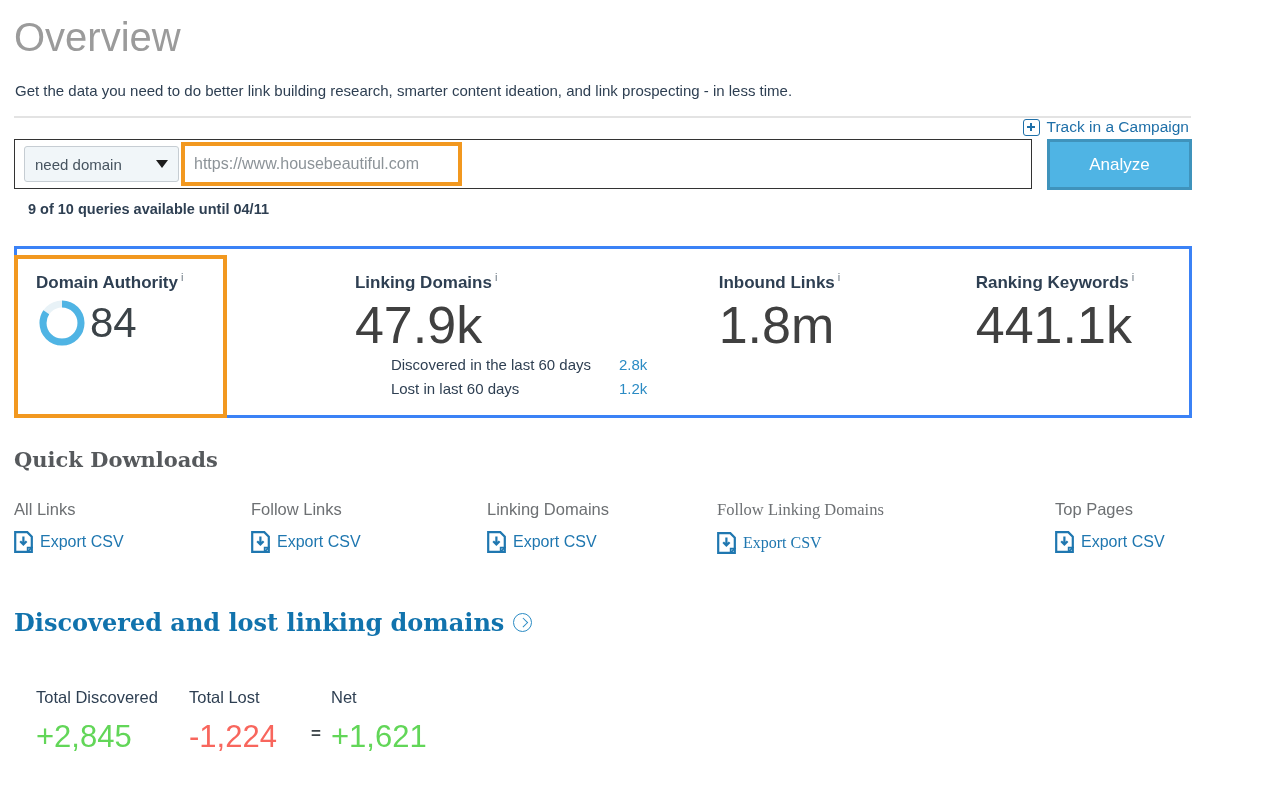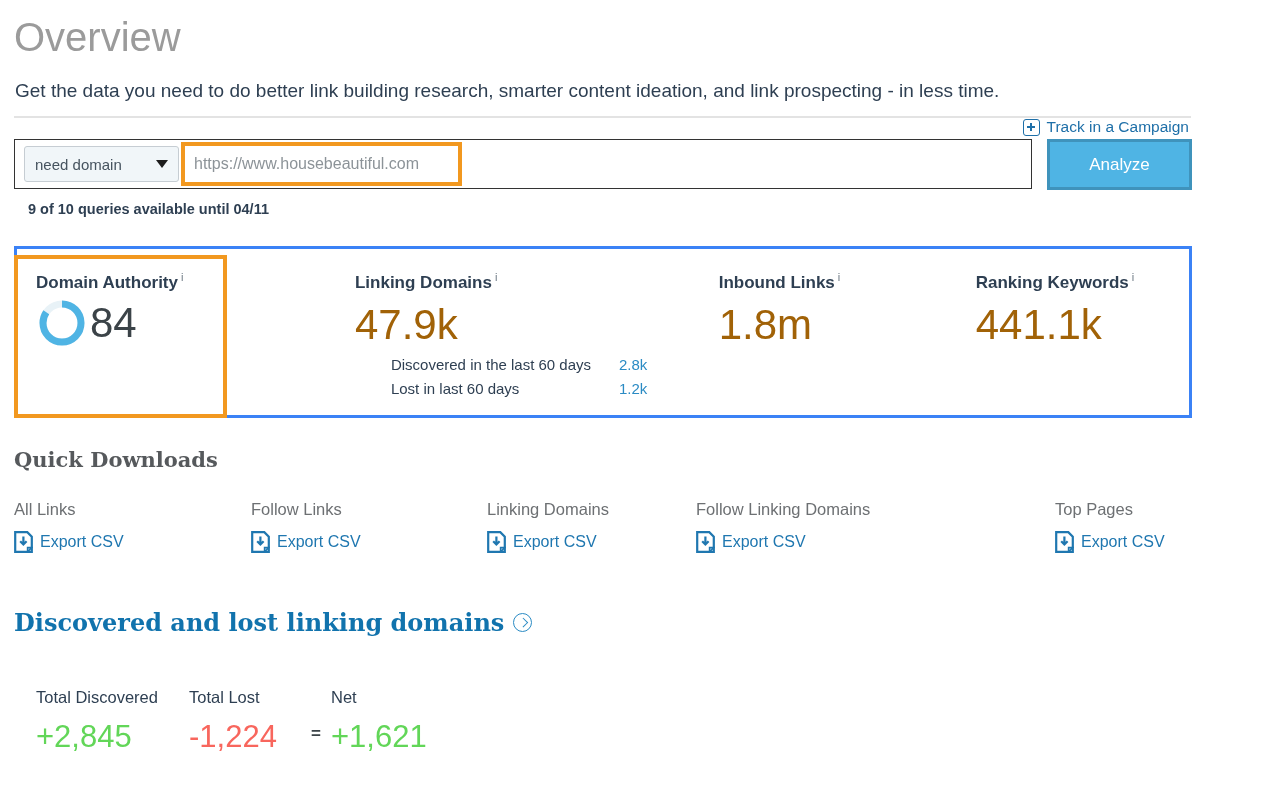--- a/index.html
+++ b/index.html
@@ -17,21 +17,21 @@
   .page-title {
     position: absolute; left: 14px; top: 14px;
     font-size: 40px; line-height: 46px;
     font-weight: 400;
     color: #9b9b9b;
     letter-spacing: 0px;
     font-family: "Liberation Sans", sans-serif;
   }
   .subtitle {
     position: absolute; left: 15px; top: 81px;
-    font-size: 19px; line-height: 20px;
+    font-size: 15px; line-height: 20px;
     color: #2e3f52;
   }
   .track-link {
     position: absolute; right: 78px; top: 81px;
     display: flex; align-items: center; gap: 7px;
     color: #1e6fa8; font-size: 15.5px; line-height: 20px;
     cursor: pointer; white-space: nowrap; margin-top: 36px;
   }
   .plus-box {
     width: 17px; height: 17px;
@@ -122,21 +122,21 @@
   .metric-label {
     font-size: 17px; font-weight: bold; color: #2e3f52;
     white-space: nowrap;
   }
   .info-i {
     font-size: 11px; font-weight: normal; color: #6e7a85;
     vertical-align: super; margin-left: 3px;
     font-style: normal; cursor: pointer;
   }
   .metric-value {
-    font-size: 42px; color: #a16207; font-weight: 400;
+    font-size: 52px; color: #404040; font-weight: 400;
     line-height: 52px; margin-top: 6px;
   }
 
   .da-row { display: flex; align-items: center; margin-top: 4px; }
   .gauge { width: 52px; height: 52px; position: relative; flex: 0 0 auto; }
   .da-num {
     font-size: 42px; color: #3b4348; line-height: 52px; margin-left: 2px;
   }
 
   .sub-rows { margin-top: 2px; }
@@ -317,21 +317,21 @@
       <div class="qd-export">
         <svg width="19" height="22" viewBox="0 0 19 22">
           <path d="M1.2 1.2 H13.3 L17.8 5.6 V20.8 H1.2 Z" fill="none" stroke="#1f77b0" stroke-width="2.2"></path>
           <path d="M13.6 16.6 H17.8 L13.6 20.8 Z" fill="#ffffff" stroke="#1f77b0" stroke-width="1.6"></path>
           <path d="M9.4 5.6 V13.2 M6.2 10.2 L9.4 13.5 L12.6 10.2" fill="none" stroke="#1f77b0" stroke-width="2.2"></path>
         </svg>
         <span>Export CSV</span>
       </div>
     </div>
 
-    <div class="qd-item" style="left:682px;">
+    <div class="qd-item" style="left:703px;font-family:Liberation Serif, serif;">
       <div class="qd-label">Follow Linking Domains</div>
       <div class="qd-export">
         <svg width="19" height="22" viewBox="0 0 19 22">
           <path d="M1.2 1.2 H13.3 L17.8 5.6 V20.8 H1.2 Z" fill="none" stroke="#1f77b0" stroke-width="2.2"></path>
           <path d="M13.6 16.6 H17.8 L13.6 20.8 Z" fill="#ffffff" stroke="#1f77b0" stroke-width="1.6"></path>
           <path d="M9.4 5.6 V13.2 M6.2 10.2 L9.4 13.5 L12.6 10.2" fill="none" stroke="#1f77b0" stroke-width="2.2"></path>
         </svg>
         <span>Export CSV</span>
       </div>
     </div>

